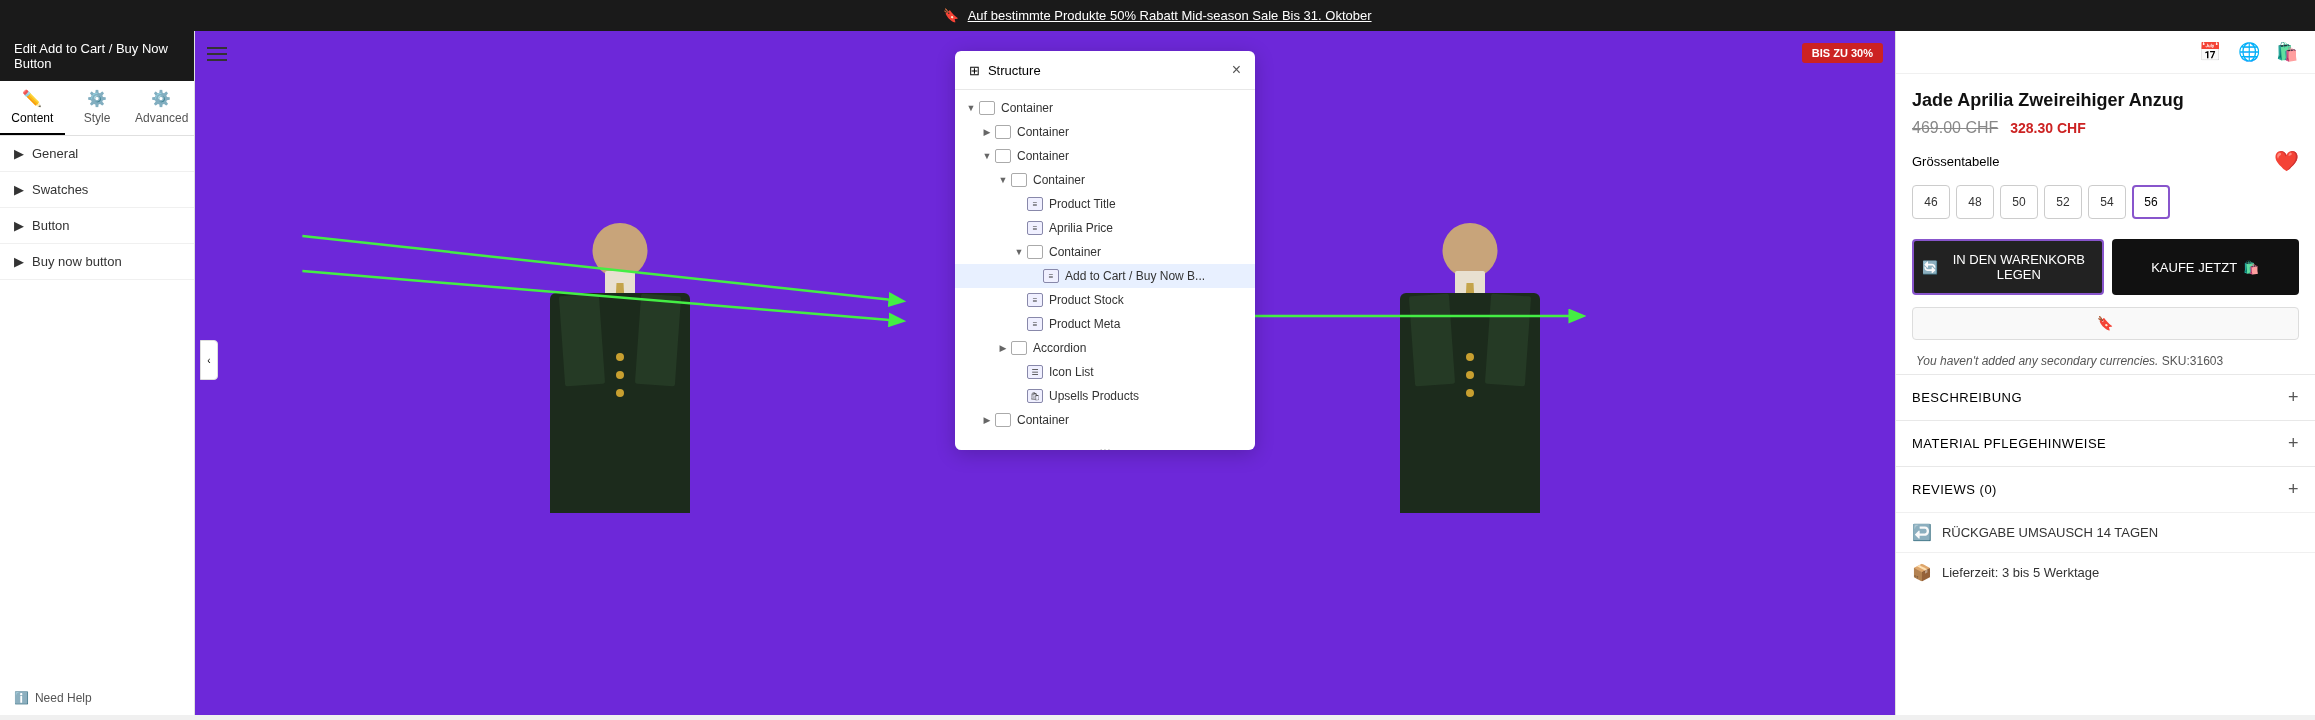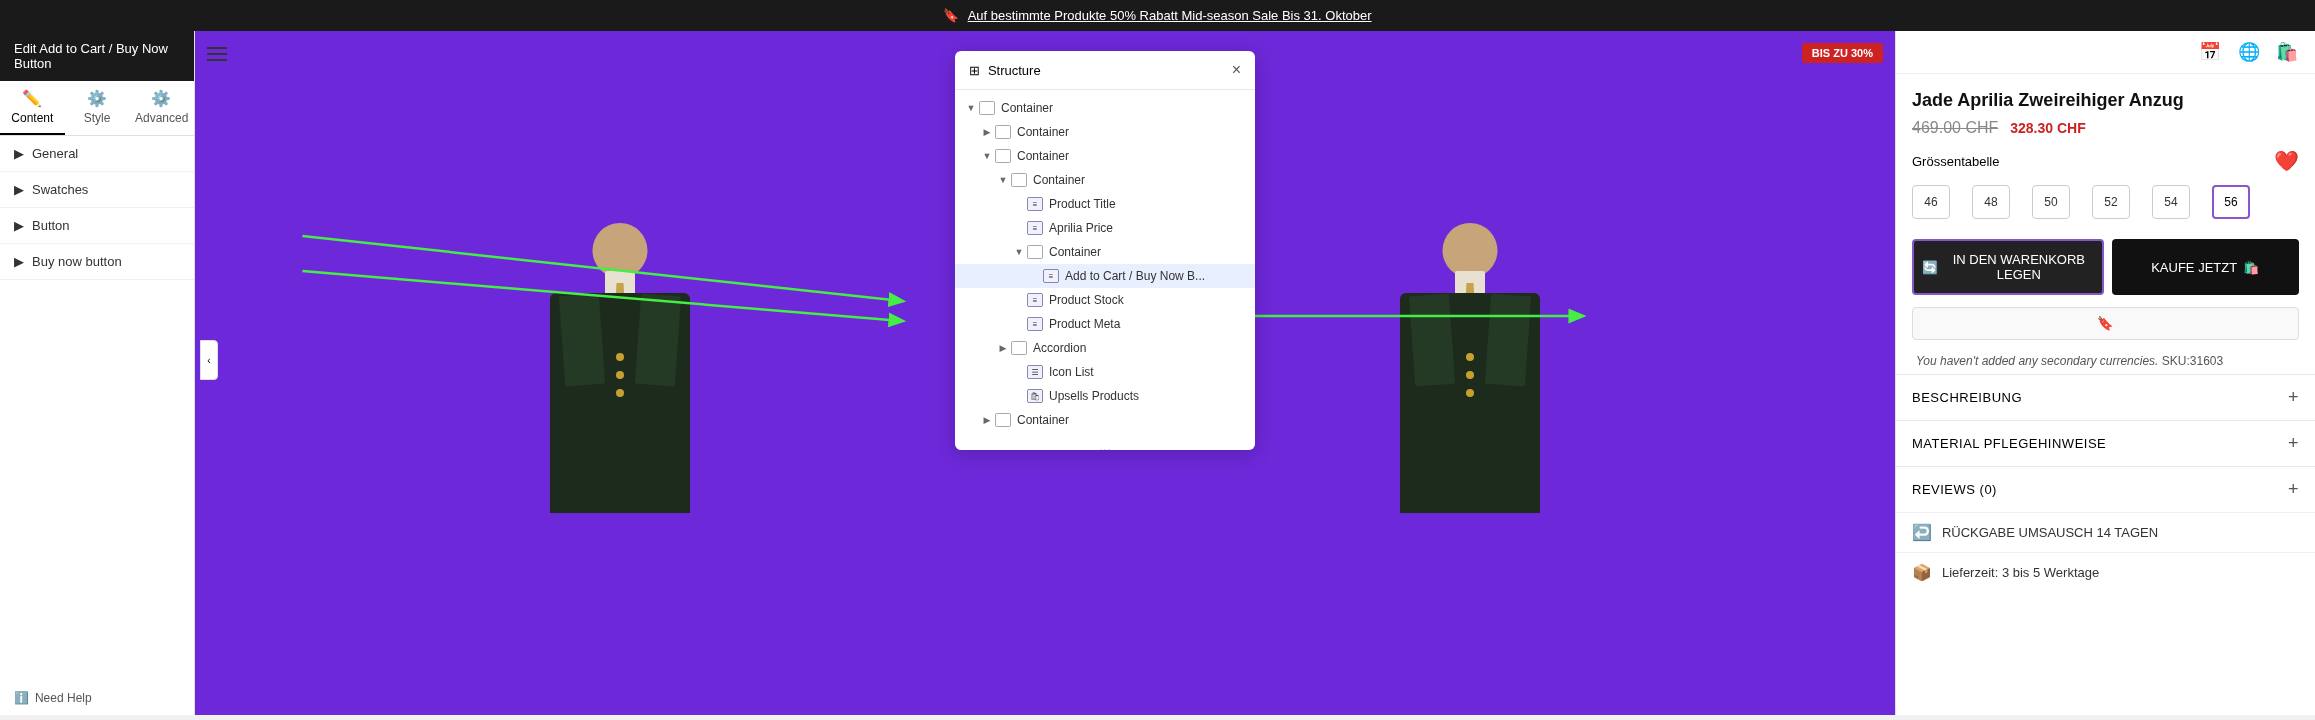--- a/index.html
+++ b/index.html
@@ -286,21 +286,21 @@
       font-size: 13px;
       font-weight: 500;
     }
     .heart-icon {
       color: #cc2222;
       font-size: 20px;
     }
     .size-buttons {
       padding: 4px 16px 12px;
       display: flex;
-      gap: 22px;
+      gap: 6px;
       flex-wrap: wrap;
     }
     .size-btn {
       width: 38px;
       height: 34px;
       border: 1px solid #ccc;
       border-radius: 4px;
       display: flex;
       align-items: center;
       justify-content: center;

